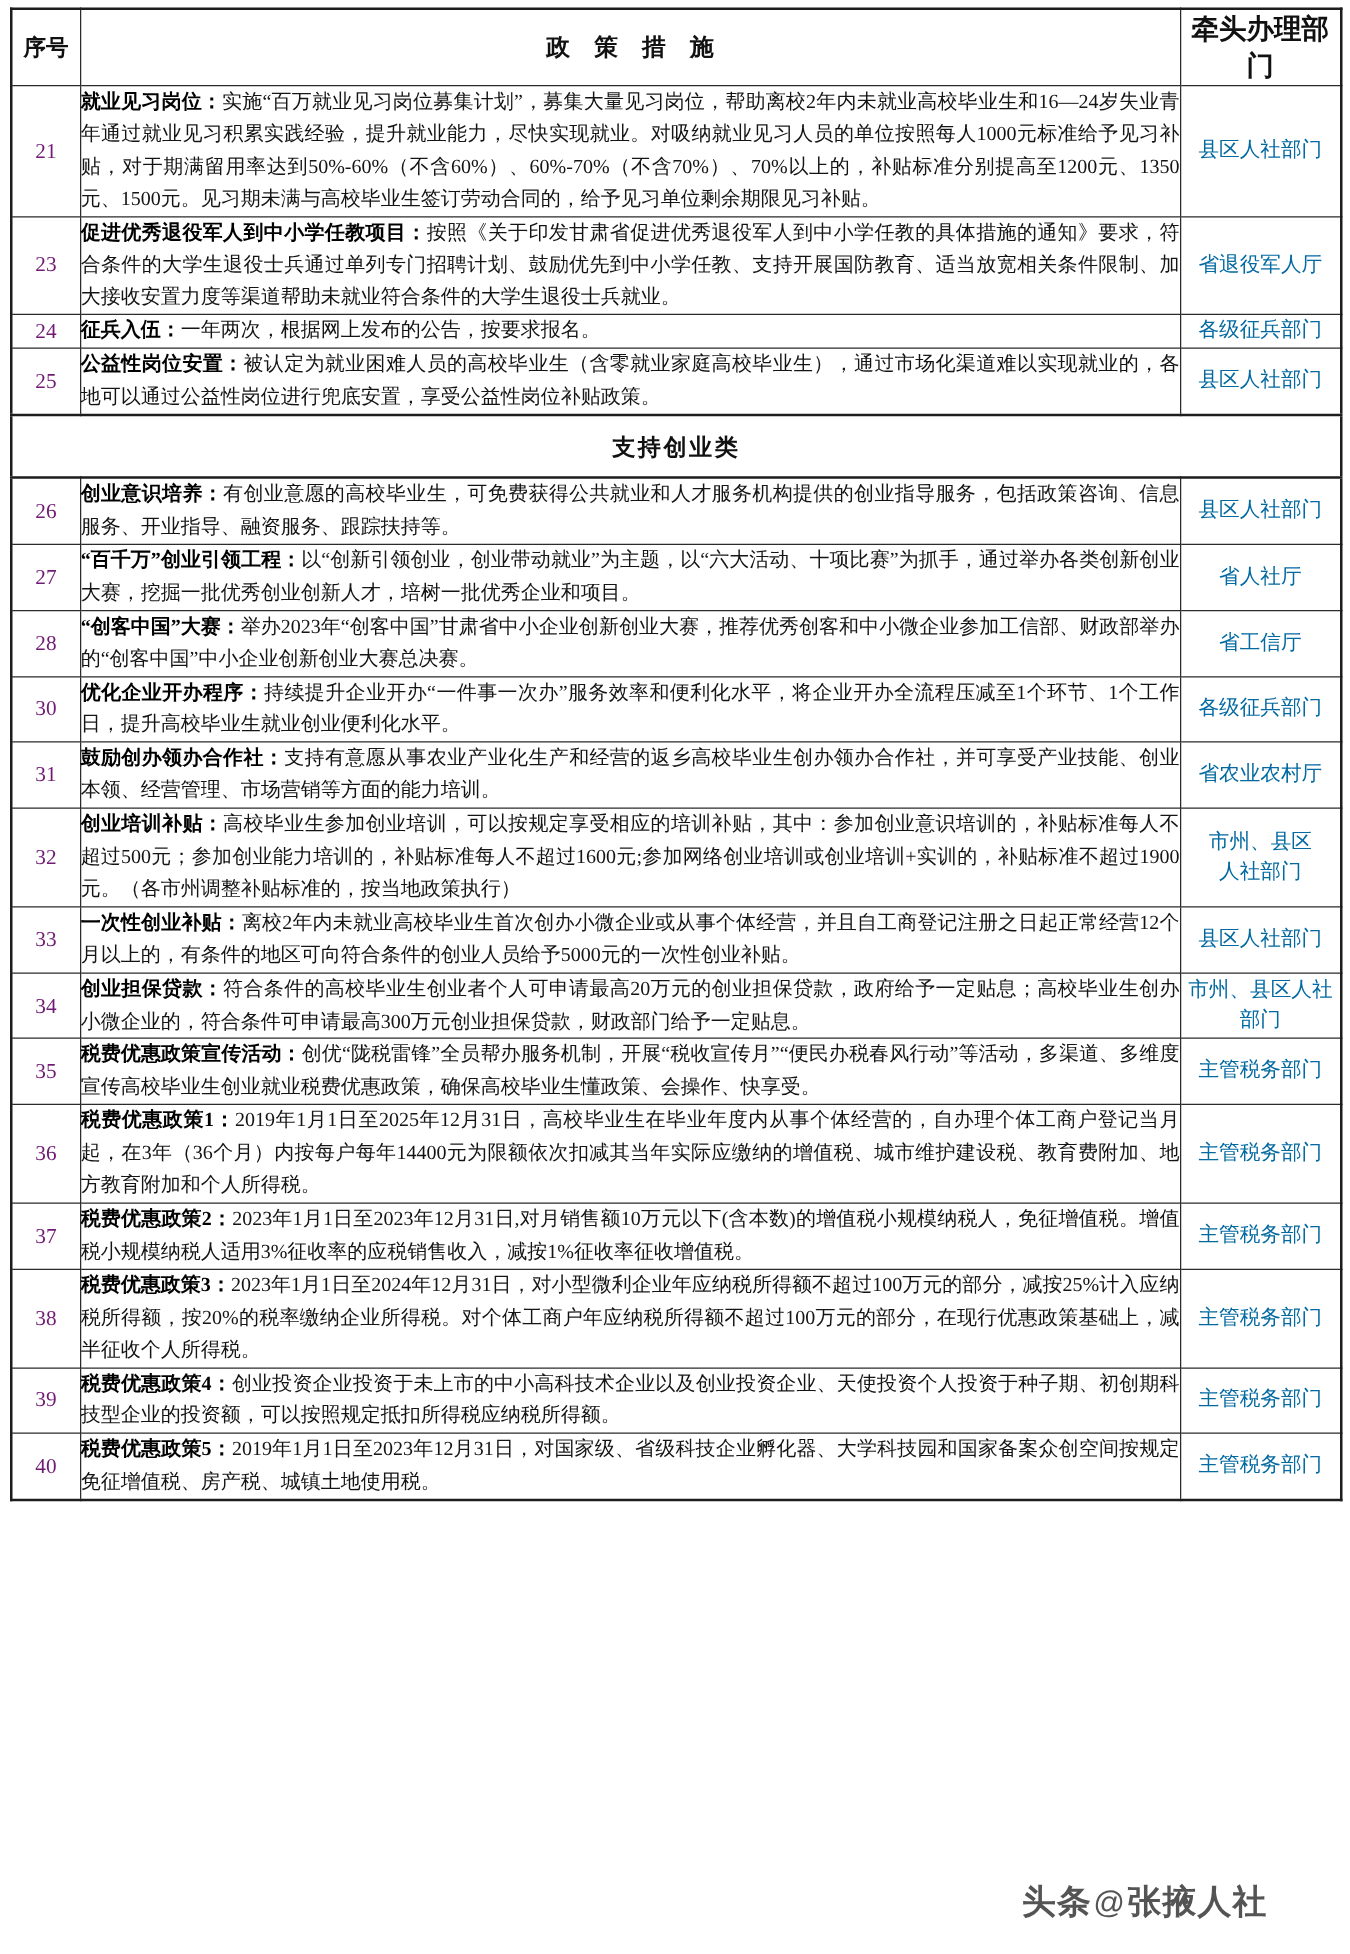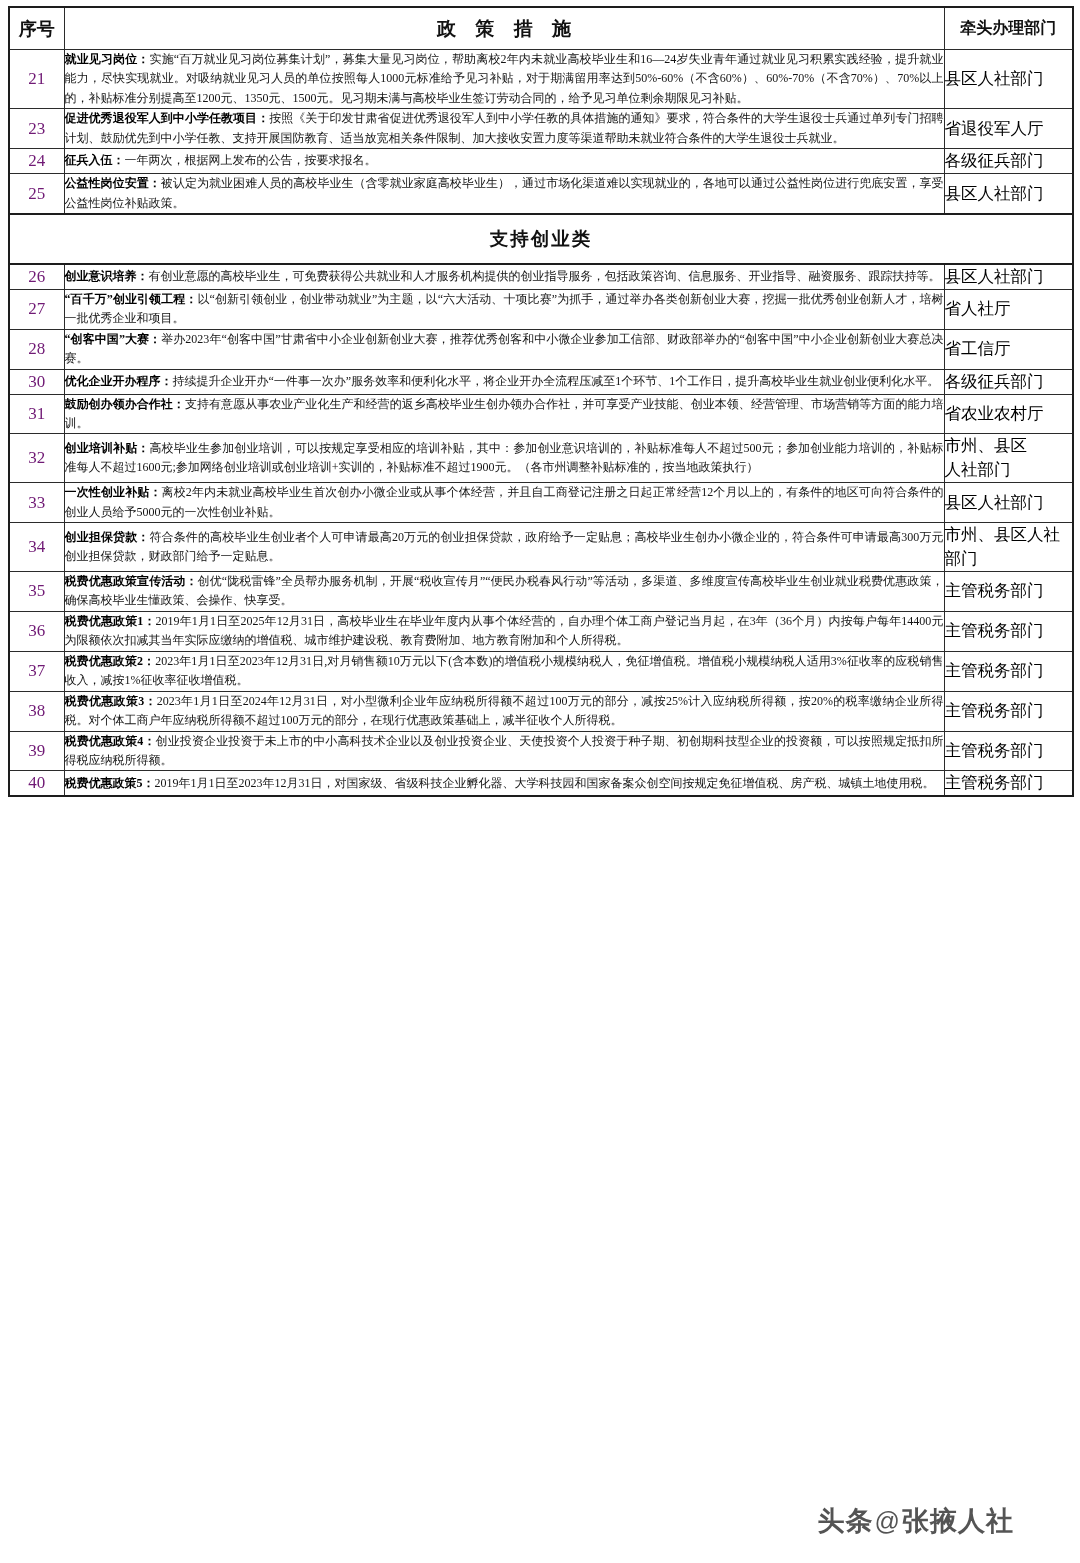--- a/index.html
+++ b/index.html
@@ -54,50 +54,51 @@
     font-family: "Liberation Sans", "DejaVu Sans", sans-serif;
     letter-spacing: 0.5px;
     color: #111;
   }
   thead th.measure-head {
     letter-spacing: 7px;
     text-indent: 7px;
     font-size: 19px;
   }
   thead th.no-head { font-size: 18px; letter-spacing: 0px; }
-  thead th.dept-head { font-size: 16px; letter-spacing: 0px; margin-top: 32px; }
+  thead th.dept-head { font-size: 22px; letter-spacing: 0px; margin-top: 32px; }
 
   
   td.cell-no {
     text-align: center;
     font-size: 17px;
     font-family: "Liberation Serif", "DejaVu Serif", serif;
     color: #701a75;
   }
 
   td.cell-measure {
     text-align: justify;
     text-justify: inter-ideograph;
-    font-size: 12px;
+    font-size: 16px;
     line-height: 1.62;
     padding: 7px 9px 7px 9px;
     color: #141414;
     font-family: "Liberation Serif", "DejaVu Serif", serif;
   }
   td.cell-measure .lead {
     font-weight: bold;
     color: #000;
   }
 
   td.cell-dept {
+    text-align: center;
     font-size: 16.5px;
     line-height: 1.45;
     padding: 4px 3px;
-    color: #000000;
-    font-family: Liberation Sans, sans-serif;
+    color: #0369a1;
+    font-family: Liberation Mono, monospace;
   }
 
   
   tr.section-row td {
     text-align: center;
     font-weight: bold;
     font-size: 18.5px;
     letter-spacing: 2px;
     height: 48px;
     font-family: "Liberation Sans", "DejaVu Sans", sans-serif;

